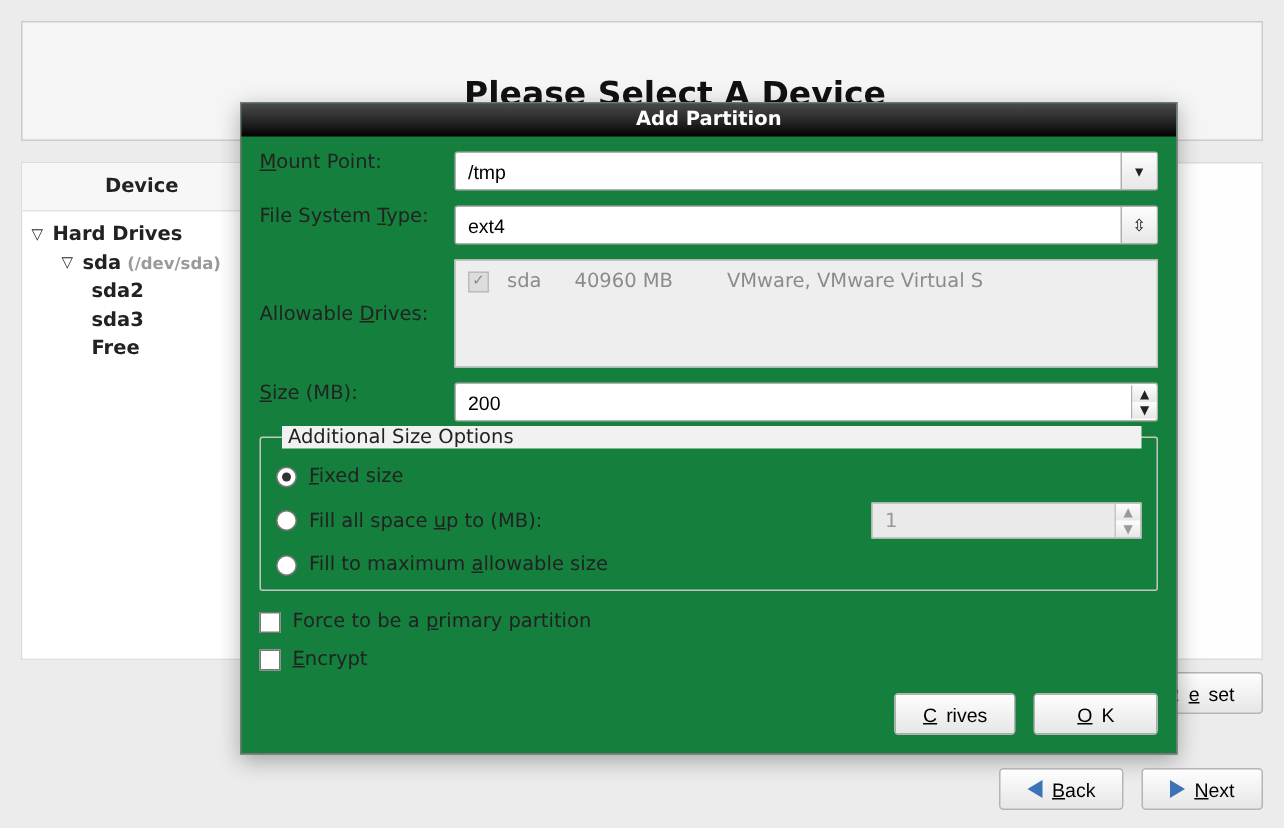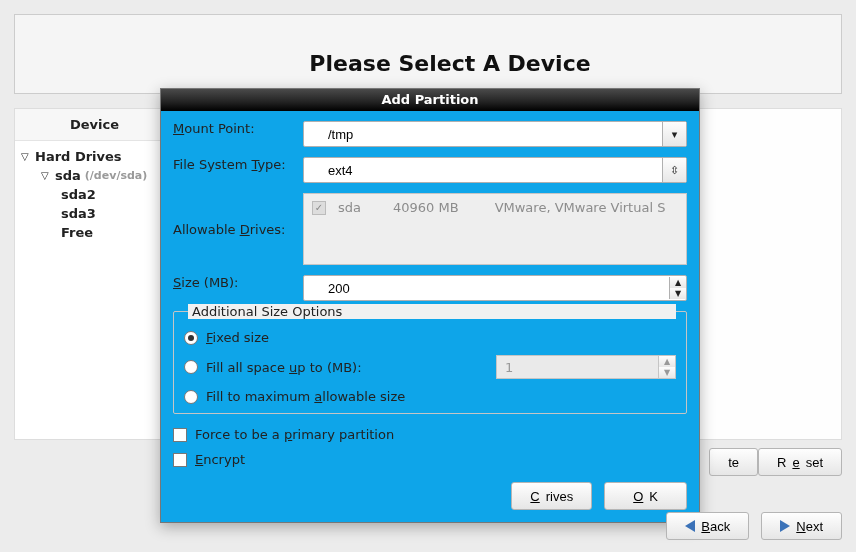--- a/index.html
+++ b/index.html
@@ -72,23 +72,23 @@
     border: 1px solid #b5b5b5;
     border-radius: 3px;
     background: linear-gradient(#fefefe, #e6e6e6);
     cursor: pointer;
     font-size: 13px;
     display: inline-flex; align-items: center; gap:6px;
   }
   .btn .mn { text-decoration: underline; }
   .modal {
     position: absolute;
-    left: 160px; top: 88px;
-    width: 540px;
-    background: #0ea5e9;
+    left: 160px; top: 68px;
+    width: 625px;
+    background: #15803d;
     border: 1px solid #777;
     box-shadow: 0 4px 14px rgba(0,0,0,0.3);
   }
   .modal-title {
     height: 22px;
     background: linear-gradient(#4a4a4a, #222 60%, #000);
     color: #fff;
     font-weight: bold;
     font-size: 13px;
     text-align: center;
@@ -102,21 +102,21 @@
   .form-label .mn { text-decoration: underline; }
   .field-zone { flex:1; }
   .combo, .select-like, .spinner {
     width: 100%; height: 26px;
     border: 1px solid #b0b0b0;
     background: #fff;
     display:flex; align-items:center;
     border-radius: 2px;
   }
   .combo input, .spinner input {
-    flex:1; border:none; outline:none; padding:0 24px;
+    flex:1; border:none; outline:none; padding:0 8px;
     font-size:13px; background:transparent;
   }
   .combo-btn {
     width: 24px; height: 24px;
     border-left: 1px solid #b0b0b0;
     display:flex;align-items:center;justify-content:center;
     background: linear-gradient(#fdfdfd,#e7e7e7);
   }
   .spin-btns { width:17px; display:flex; flex-direction:column; border-left:1px solid #b0b0b0; }
   .spin-up, .spin-down { flex:1; font-size:8px; text-align:center; line-height:11px; background:linear-gradient(#fdfdfd,#e7e7e7); }
@@ -232,21 +232,21 @@
       </div>
     </div>
 
     <div class="form-row" style="align-items:center;">
       <div class="form-label"><span>Allowable </span><span class="mn">D</span><span>rives:</span></div>
       <div class="field-zone">
         <div class="drive-box">
           <div class="drive-row">
             <span class="cb-disabled">✓</span>
             <span>sda</span>
-            <span style="margin-left:20px;">40960 MB</span>
+            <span style="margin-left:10px;">40960 MB</span>
             <span style="margin-left:24px;">VMware, VMware Virtual S</span>
           </div>
         </div>
       </div>
     </div>
 
     <div class="form-row">
       <div class="form-label"><span class="mn">S</span><span>ize (MB):</span></div>
       <div class="field-zone">
         <div class="spinner">

